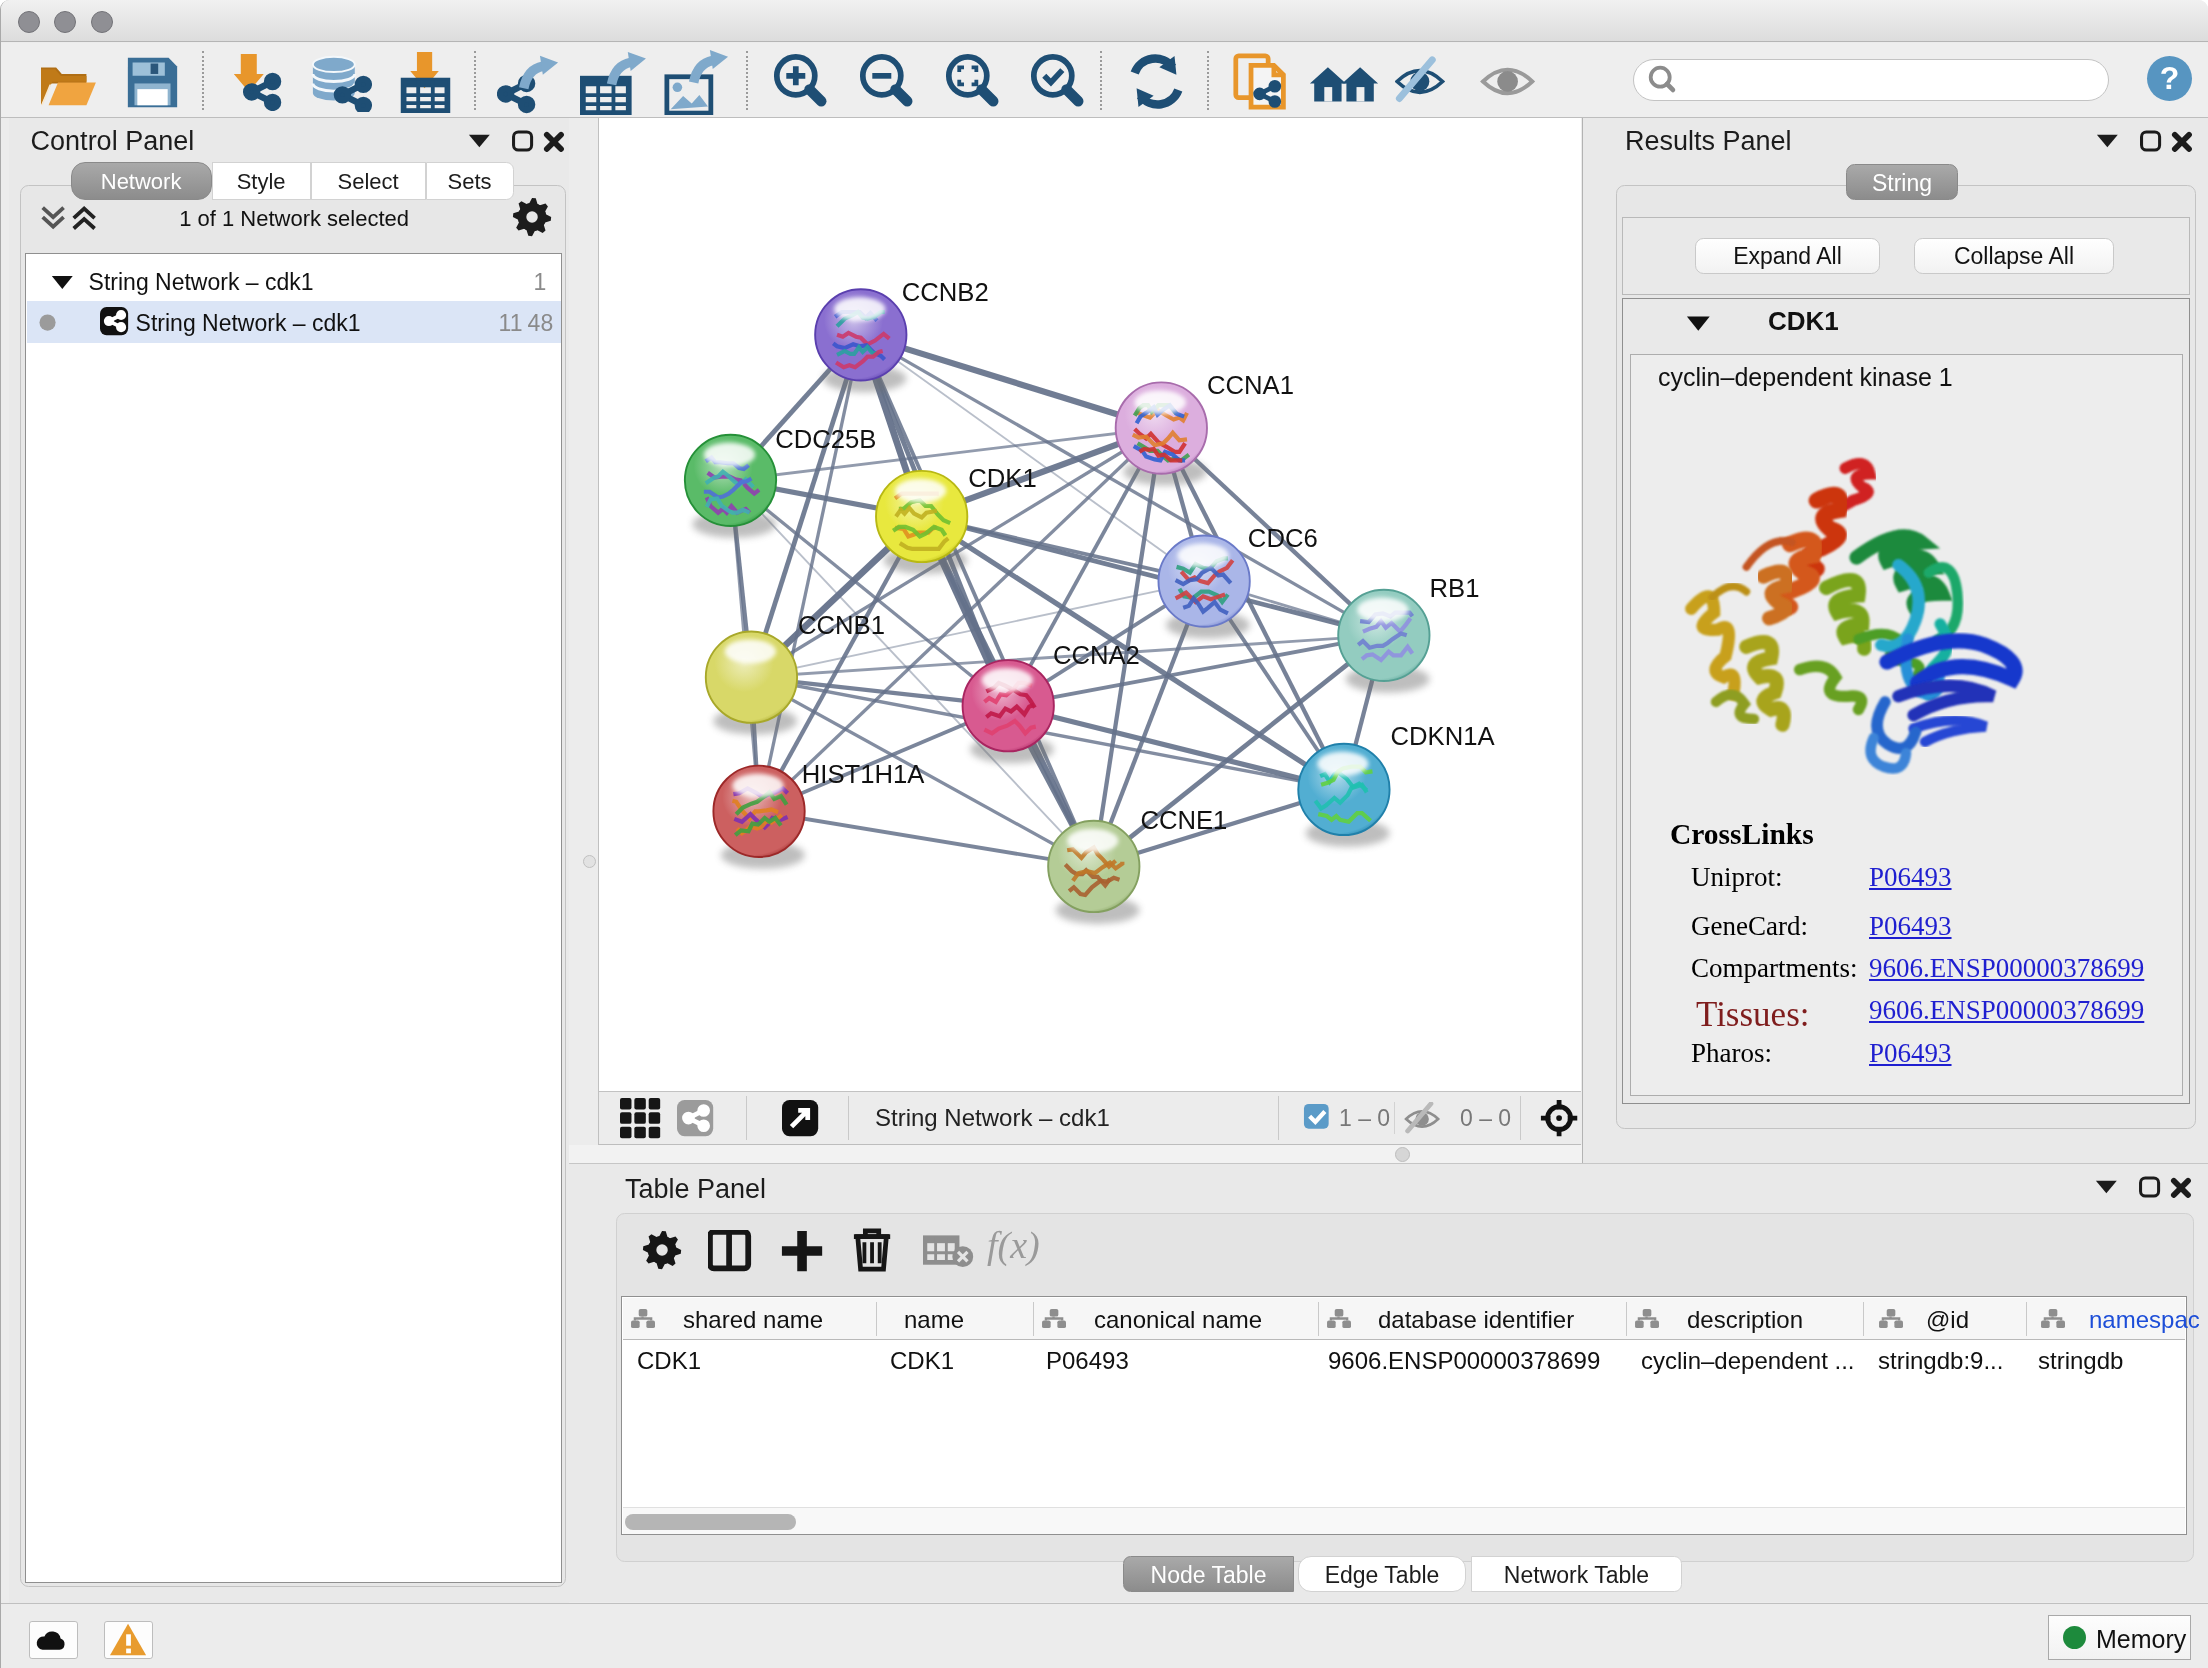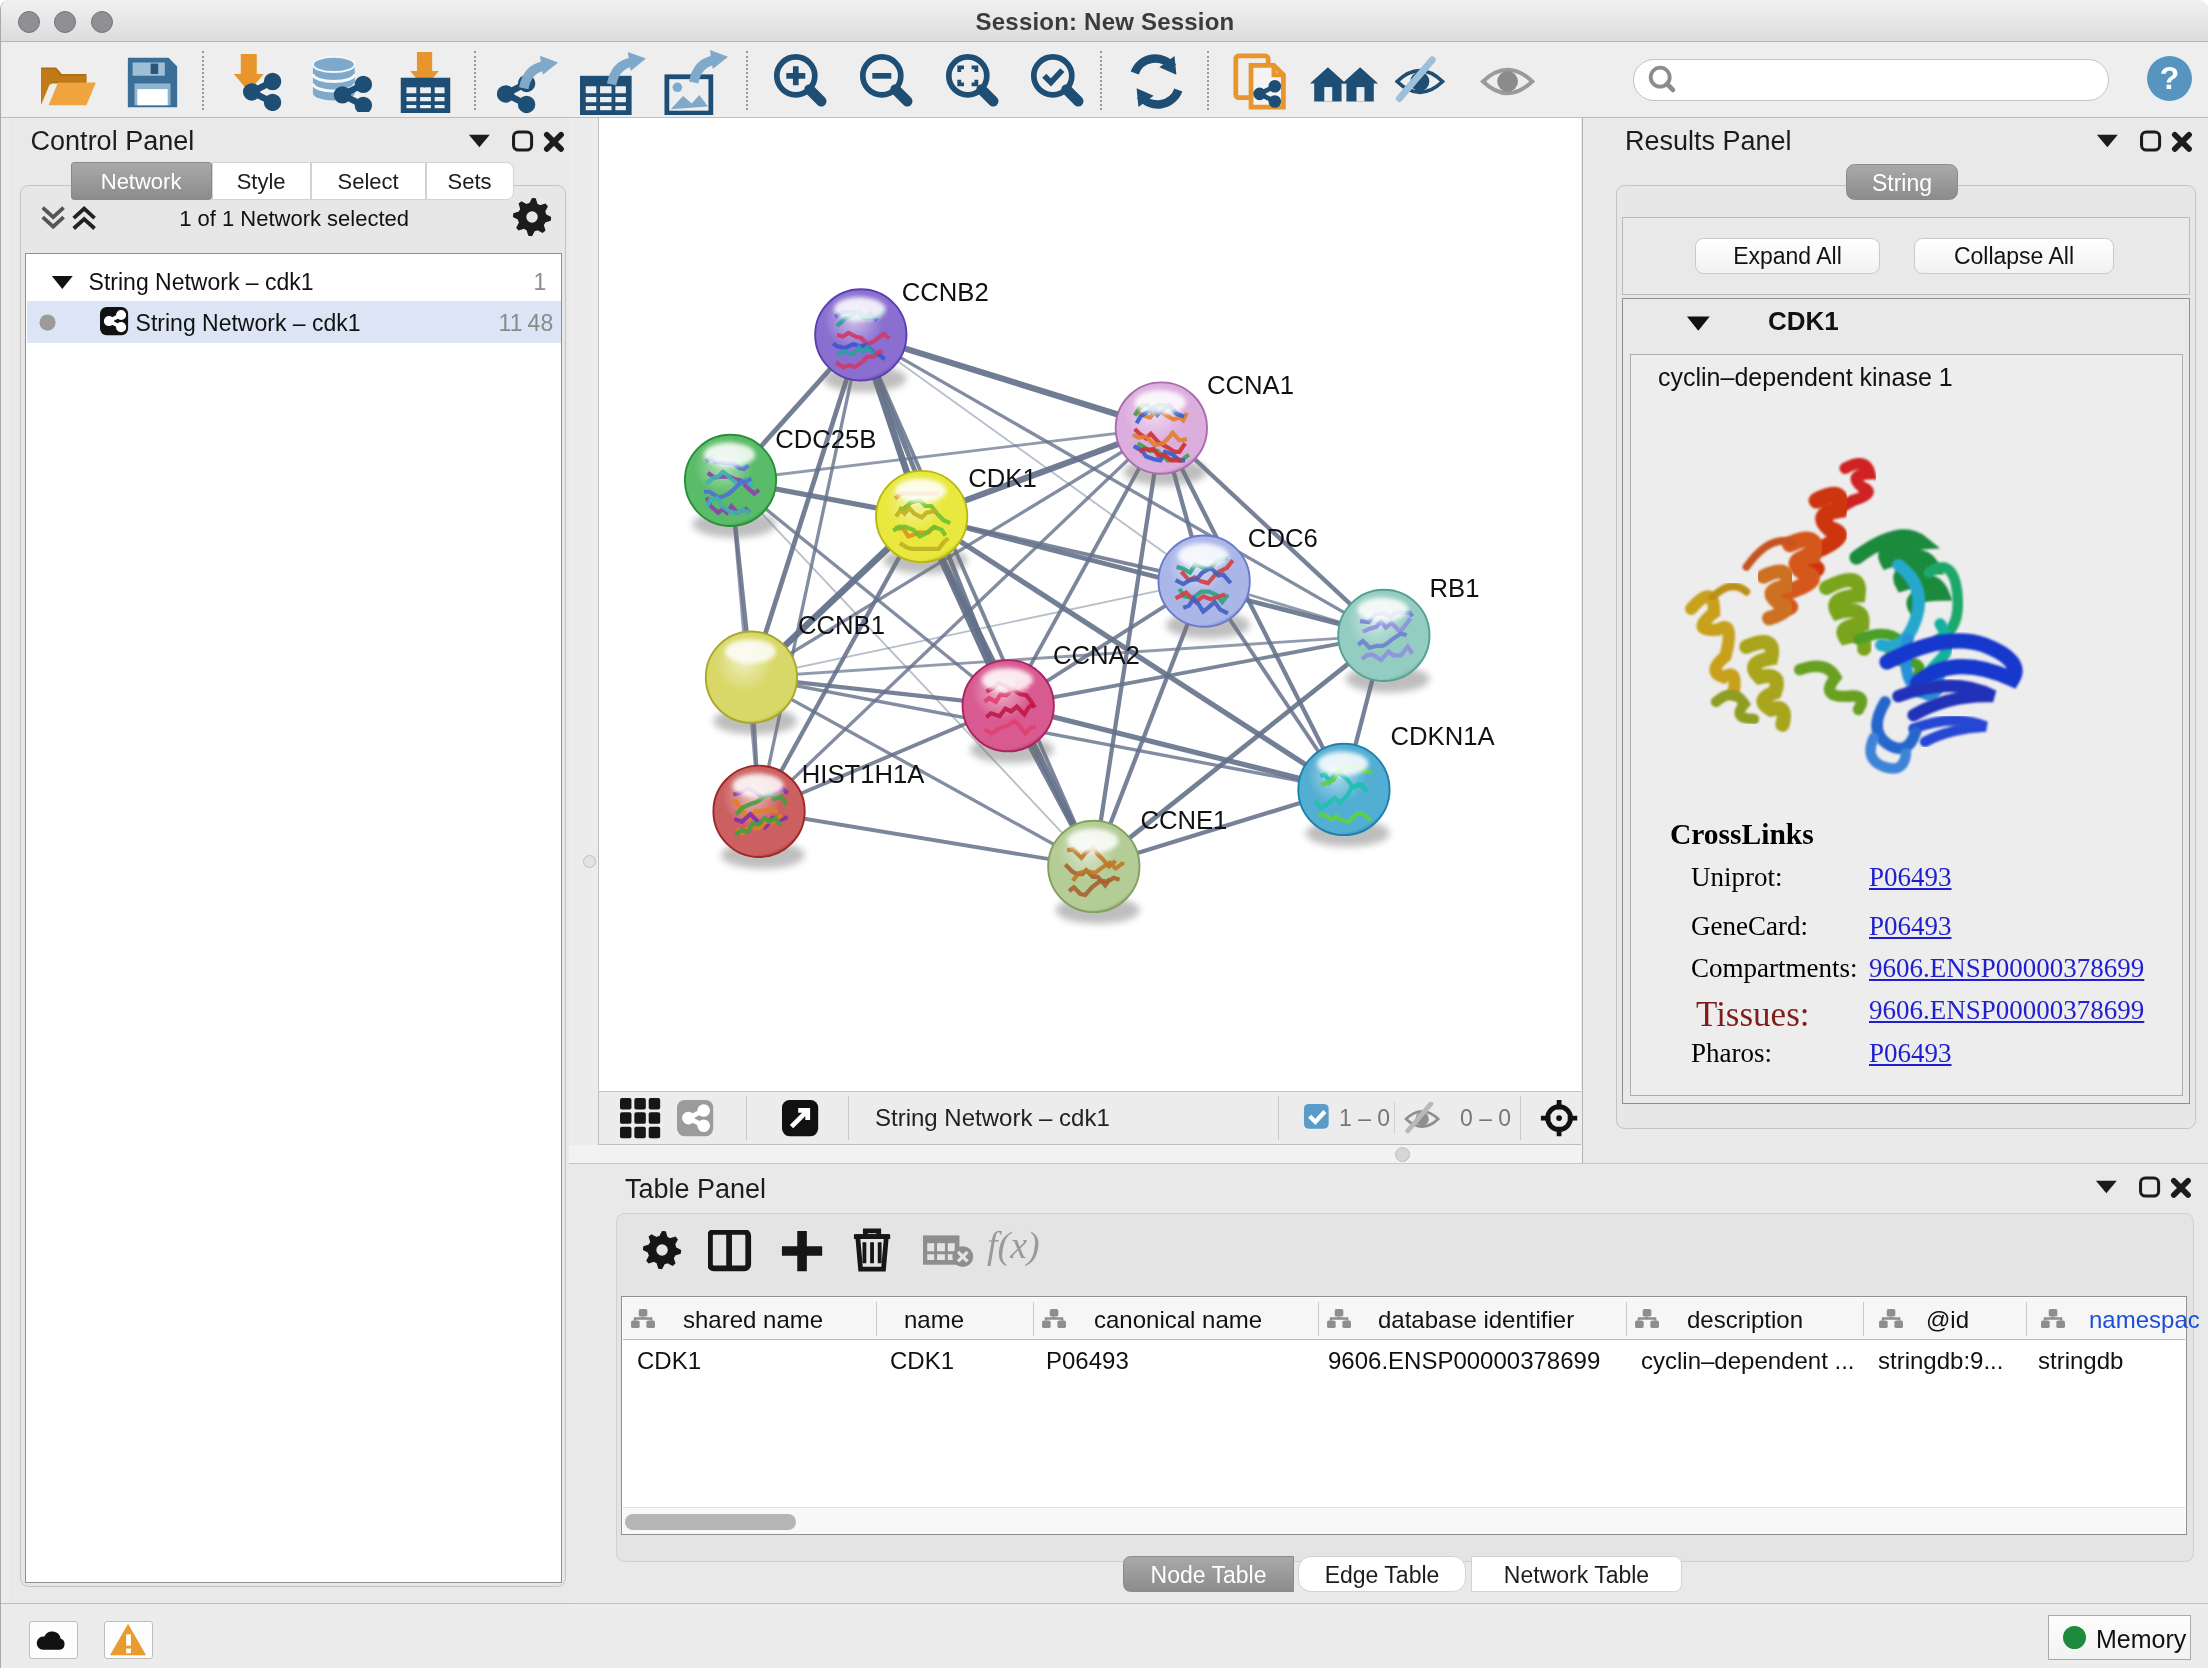--- a/index.html
+++ b/index.html
@@ -42,21 +42,20 @@
 .btn { position:absolute; background:linear-gradient(#ffffff,#f2f2f2); border:1.9px solid #c9c9c9;
   border-radius:8.6px; font-size:23px; color:#111; text-align:center; }
 a.lnk { color:#1f1fd0; text-decoration:underline; }
 .serif { font-family:"Liberation Serif", serif; }
 </style></head><body>
 <div id="win">
     <div class="abs" id="titlebar">
       <div class="tl" style="left:17px"></div>
       <div class="tl" style="left:53px"></div>
       <div class="tl" style="left:90px"></div>
-      <div id="title">Session: New Session</div>
     </div>
     <div class="abs" id="toolbar">
       <svg class="abs" style="left:36px;top:15px" width="61" height="53" viewBox="0 0 64 56">
         <path d="M 4 10 h 16 l 6 7 h 26 v 10 h -48 z" fill="#b06e14"></path>
         <path d="M 4 50 v -38 h 15 l 6 7 h 27 v 6 h -36 z" fill="#c07a18"></path>
         <path d="M 12 50 l 10 -24 h 40 l -10 24 z" fill="#f0a440"></path>
         <path d="M 4 50 l 9 -22 h 2 l -9 22 z" fill="#f7e9d2"></path>
       </svg>
       <svg class="abs" style="left:124px;top:12.4px" width="55" height="55" viewBox="0 0 58 58">
         <path d="M 3 3 h 43 l 9 9 v 43 h -52 z" fill="#3a6e96"></path>
@@ -192,21 +191,21 @@
       </div>
       <div id="helpbtn">?</div>
     </div>
     <div class="abs" id="cpanel">
       <div class="abs ptitle" style="left:22px;top:7.6px">Control Panel</div>
       <svg class="abs" style="left:458px;top:11.4px" width="114" height="23" viewBox="0 0 120 24">
         <polygon points="2,6 24,6 13,19" fill="#1c1c1c"></polygon>
         <rect x="49" y="3" width="19" height="19" rx="5" fill="none" stroke="#1c1c1c" stroke-width="3.2"></rect>
         <path d="M 84 6 L 99 21 M 99 6 L 84 21" stroke="#1c1c1c" stroke-width="6" stroke-linecap="round"></path>
       </svg>
-      <div class="tab tabsel" style="left:62px;top:44px;width:141px;line-height:38px;border-radius:3px;">Network</div>
+      <div class="tab tabsel" style="left:62px;top:44px;width:141px;line-height:38px;border-radius:14px;">Network</div>
       <div class="tab" style="left:203px;top:44px;width:99px;line-height:38px;">Style</div>
       <div class="tab" style="left:302px;top:44px;width:115px;line-height:38px;">Select</div>
       <div class="tab" style="left:417px;top:44px;width:88px;line-height:38px;border-radius:0 7.6px 7.6px 0;">Sets</div>
       <div class="abs" style="left:11.4px;top:67px;width:546px;height:1402px;background:#e7e7e7;border:1.9px solid #c3c3c3;border-radius:8.6px;"></div>
       <svg class="abs" style="left:28.5px;top:82px" width="57" height="38" viewBox="0 0 60 40">
         <path d="M 6 8 l 11 10 l 11 -10 M 6 18 l 11 10 l 11 -10" fill="none" stroke="#555" stroke-width="4"></path>
       </svg>
       <svg class="abs" style="left:59px;top:82px" width="57" height="38" viewBox="0 0 60 40">
         <path d="M 6 30 l 11 -10 l 11 10 M 6 19 l 11 -10 l 11 10" fill="none" stroke="#222" stroke-width="4"></path>
       </svg>

